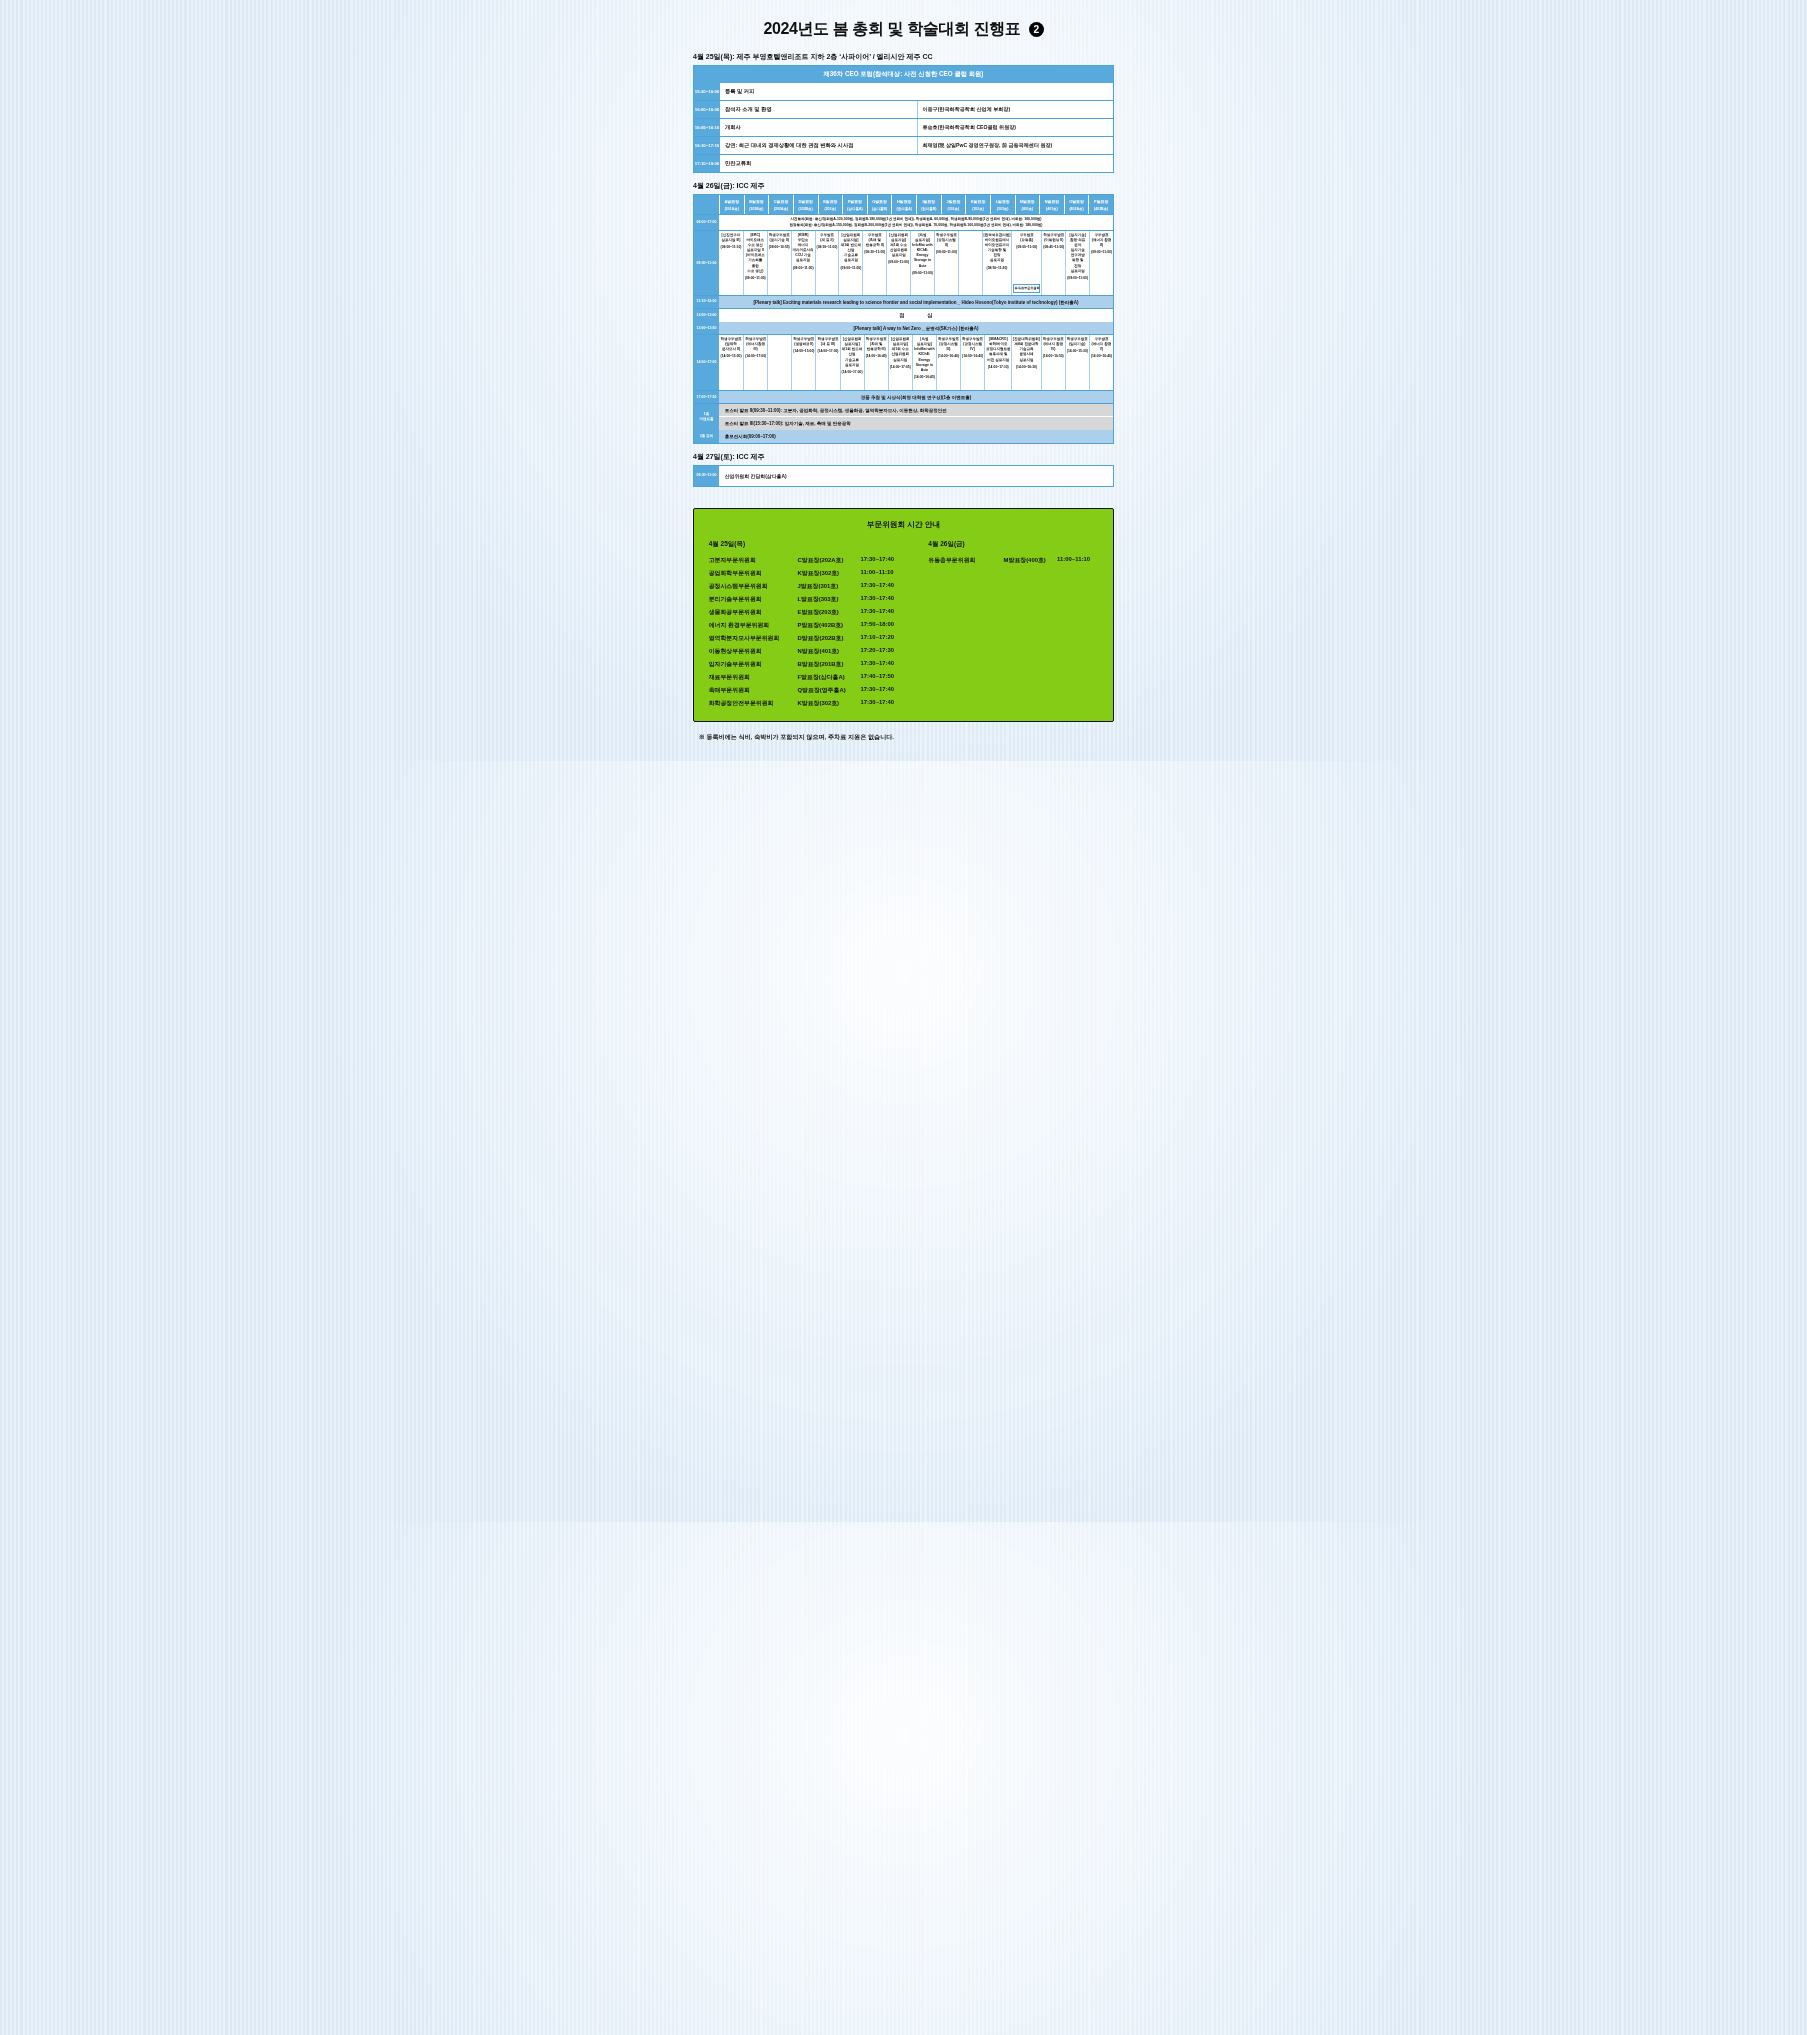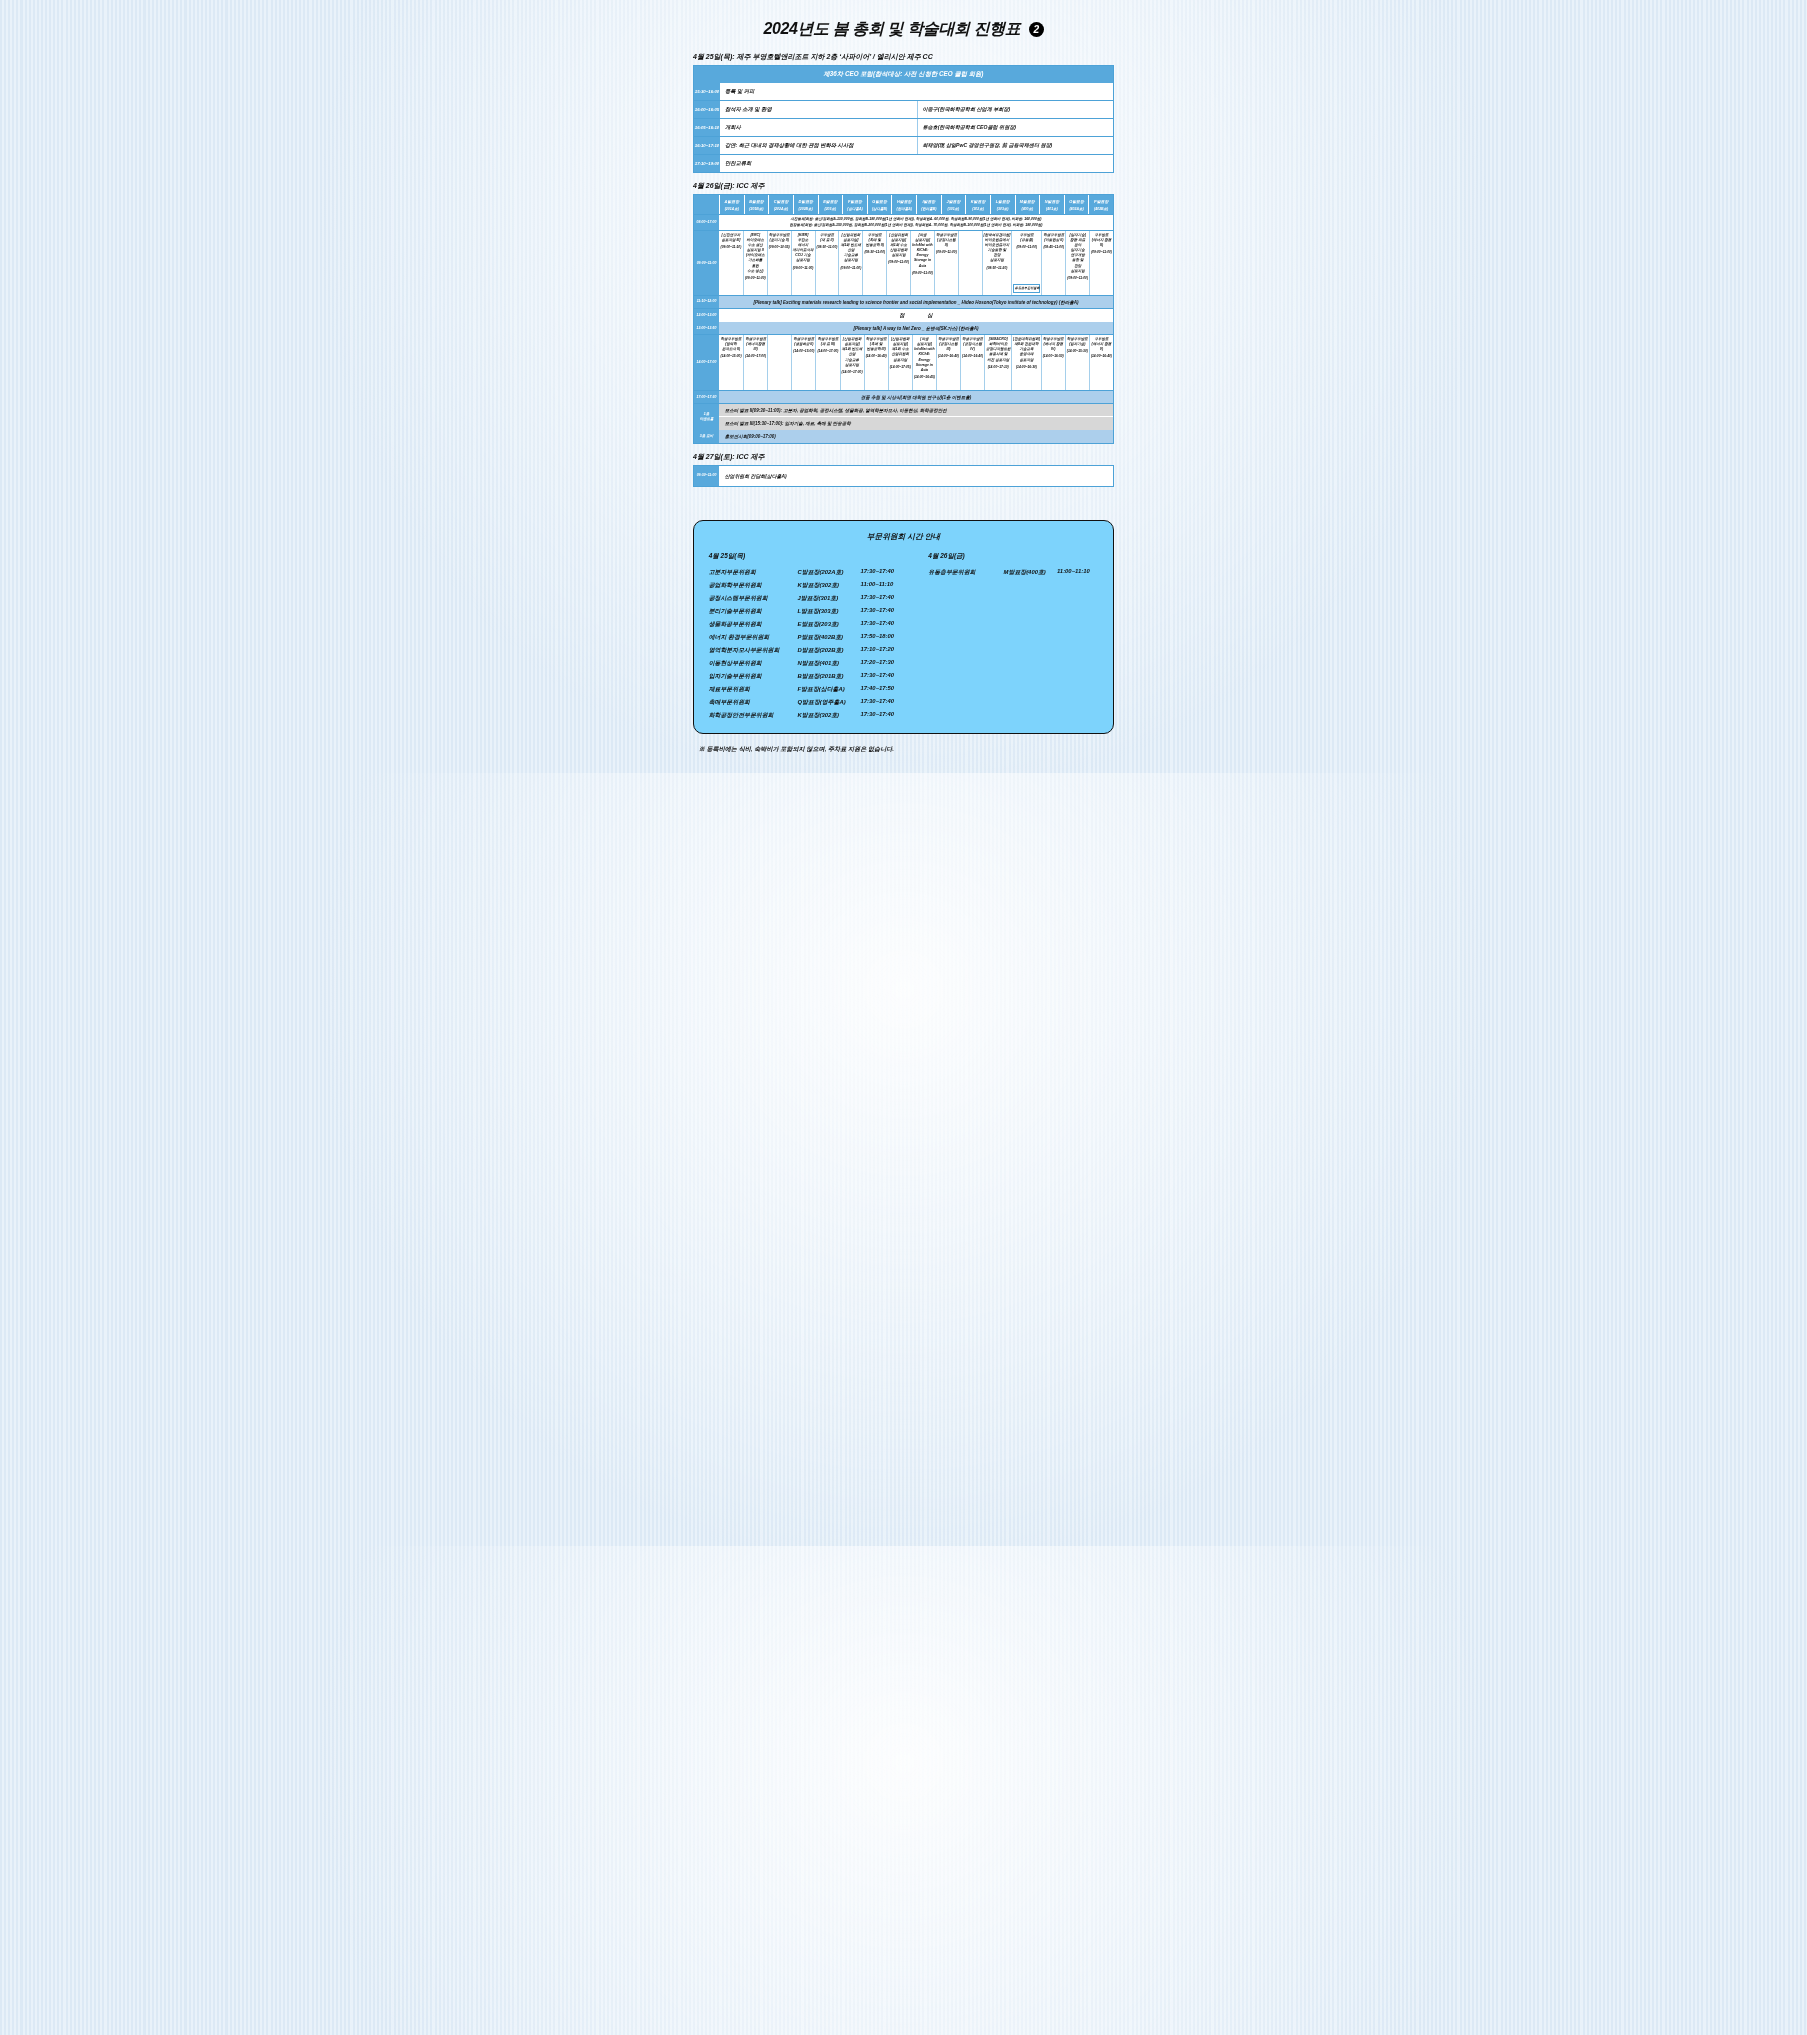--- a/index.html
+++ b/index.html
@@ -5,21 +5,21 @@
   * { box-sizing: border-box; }
   html,body { margin:0; padding:0; }
   body {
     font-family: "Liberation Sans", sans-serif;
     color:#111;
     background:
       radial-gradient(circle at 50% 28%, rgba(255,255,255,.9) 0%, rgba(255,255,255,0) 55%),
       repeating-linear-gradient(90deg, #dce9f5 0 2px, #e9f2fa 2px 4.1px),
       #e4eef8;
   }
-  .page { width:455px; margin:0 auto; padding:9.8px 17px 19px;font-style:italic; }
+  .page { width:455px; margin:0 auto; padding:9.8px 17px 19px; }
 
   
   .main-title { text-align:center; font-size:16px; font-weight:800; letter-spacing:-0.4px; margin:9px 0 12.2px; }
   .badge { display:inline-flex; align-items:center; justify-content:center; width:15px; height:15px;
            border-radius:50%; background:#000; color:#fff; font-size:10.2px; font-weight:800;
            vertical-align:middle; margin-left:4.1px; }
 
   .section-heading { font-size:7px; font-weight:800; margin:8.1px 0 3.3px; }
 
   
@@ -67,21 +67,21 @@
   .lunch-text { letter-spacing:10.6px; text-indent:10.6px; }
   .band.left { justify-content:flex-start; padding-left:5.7px; }
   .posters { display:flex; flex-direction:column; gap:1.2px; background:#fff; }
   .band.gray { background:#d7d7d7; justify-content:flex-start; padding-left:5.7px; text-align:left; flex:1; }
 
   
   .a27-row { display:grid; grid-template-columns:25px 1fr; background:#fff; min-height:19.5px; }
   .a27-act { display:flex; align-items:center; font-size:4.9px; font-weight:700; padding:2.4px 5.7px; }
 
   
-  .cbox { border:1.2px solid #111; border-radius:10px; background:#7dd3fc; padding:9px 14.7px 11.4px; margin-top:33px; }
+  .cbox { border:1.2px solid #111; border-radius:2px; background:#84cc16; padding:9px 14.7px 11.4px; margin-top:21px; }
   .cbox-title { text-align:center; font-size:7.7px; font-weight:800; margin:2.4px 0 9.8px; }
   .cbox-cols { display:flex; gap:19px; }
   .cday { flex:1.18; }
   .cday2 { flex:1; }
   .cday-h { font-size:6.5px; font-weight:800; margin-bottom:4.9px; }
   .crow { display:grid; grid-template-columns:1.55fr 1.1fr .85fr; font-size:5.9px; font-weight:600; padding:2px 0; }
   .footnote { margin-top:11.4px; font-size:6.1px; font-weight:700; padding-left:5.7px; }
 </style>
 </head>
 <body>

